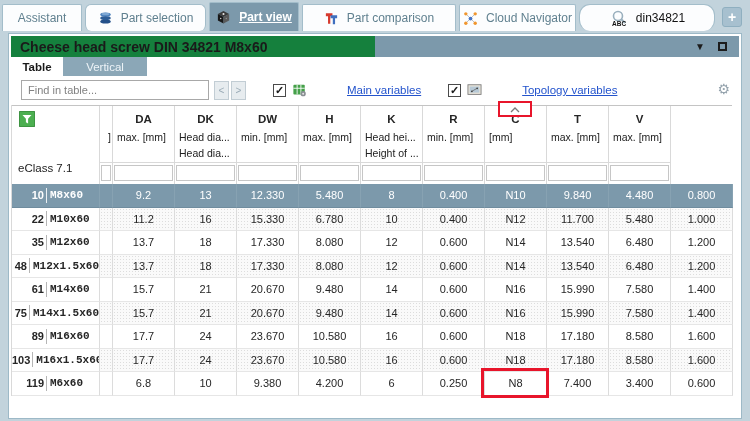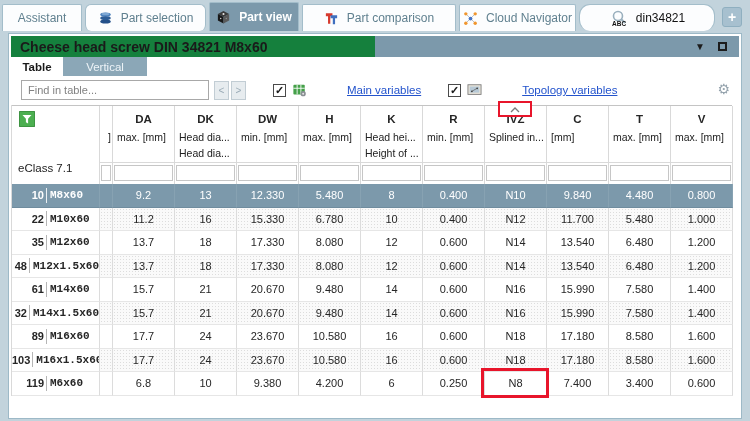--- a/index.html
+++ b/index.html
@@ -31,20 +31,21 @@
     border-radius: 2px 2px 0 0;
     color: #60808f;
     font-size: 12px;
     cursor: default;
   }
   .tab.active {
     background: #7c99ab;
     color: #ffffff;
     font-weight: bold;
     height: 29px;
+    text-decoration: underline;
   }
   .tab .ticon { display:inline-flex; align-items:center; }
   .t-assistant { width: 80px; }
   .t-partsel   { width: 121px; border-radius: 6px; }
   .t-partview  { width: 90px; }
   .t-partcomp  { width: 154px; }
   .t-cloudnav  { width: 117px; }
   .t-search    { width: 136px; color:#111;border-radius:11px; }
   .plus-btn {
     width: 20px; height: 20px; margin-left: 4px; margin-bottom: 4px;
@@ -360,28 +361,20 @@
           </div>
           <div class="hcol">
             <div class="hname">R</div>
             <div class="hsub">min. [mm]</div>
             <div class="hsub"></div>
             <div class="hfilter">
               <div class="fbox"></div>
             </div>
           </div>
           <div class="hcol">
-            <div class="hname">IVZ</div>
-            <div class="hsub">Splined in...</div>
-            <div class="hsub"></div>
-            <div class="hfilter">
-              <div class="fbox"></div>
-            </div>
-          </div>
-          <div class="hcol">
             <div class="hname">C</div>
             <div class="hsub">[mm]</div>
             <div class="hsub"></div>
             <div class="hfilter">
               <div class="fbox"></div>
             </div>
           </div>
           <div class="hcol">
             <div class="hname">T</div>
             <div class="hsub">max. [mm]</div>
@@ -484,21 +477,21 @@
           <div class="dcell">9.480</div>
           <div class="dcell">14</div>
           <div class="dcell">0.600</div>
           <div class="dcell">N16</div>
           <div class="dcell">15.990</div>
           <div class="dcell">7.580</div>
           <div class="dcell">1.400</div>
         </div>
         <div class="trow alt">
           <div class="namecell">
-            <span class="num">32</span>
+            <span class="num">75</span>
             <span class="nsep"></span>
             <span class="rname">M14x1.5x60</span>
           </div>
           <div class="ncell"></div>
           <div class="dcell">15.7</div>
           <div class="dcell">21</div>
           <div class="dcell">20.670</div>
           <div class="dcell">9.480</div>
           <div class="dcell">14</div>
           <div class="dcell">0.600</div>

